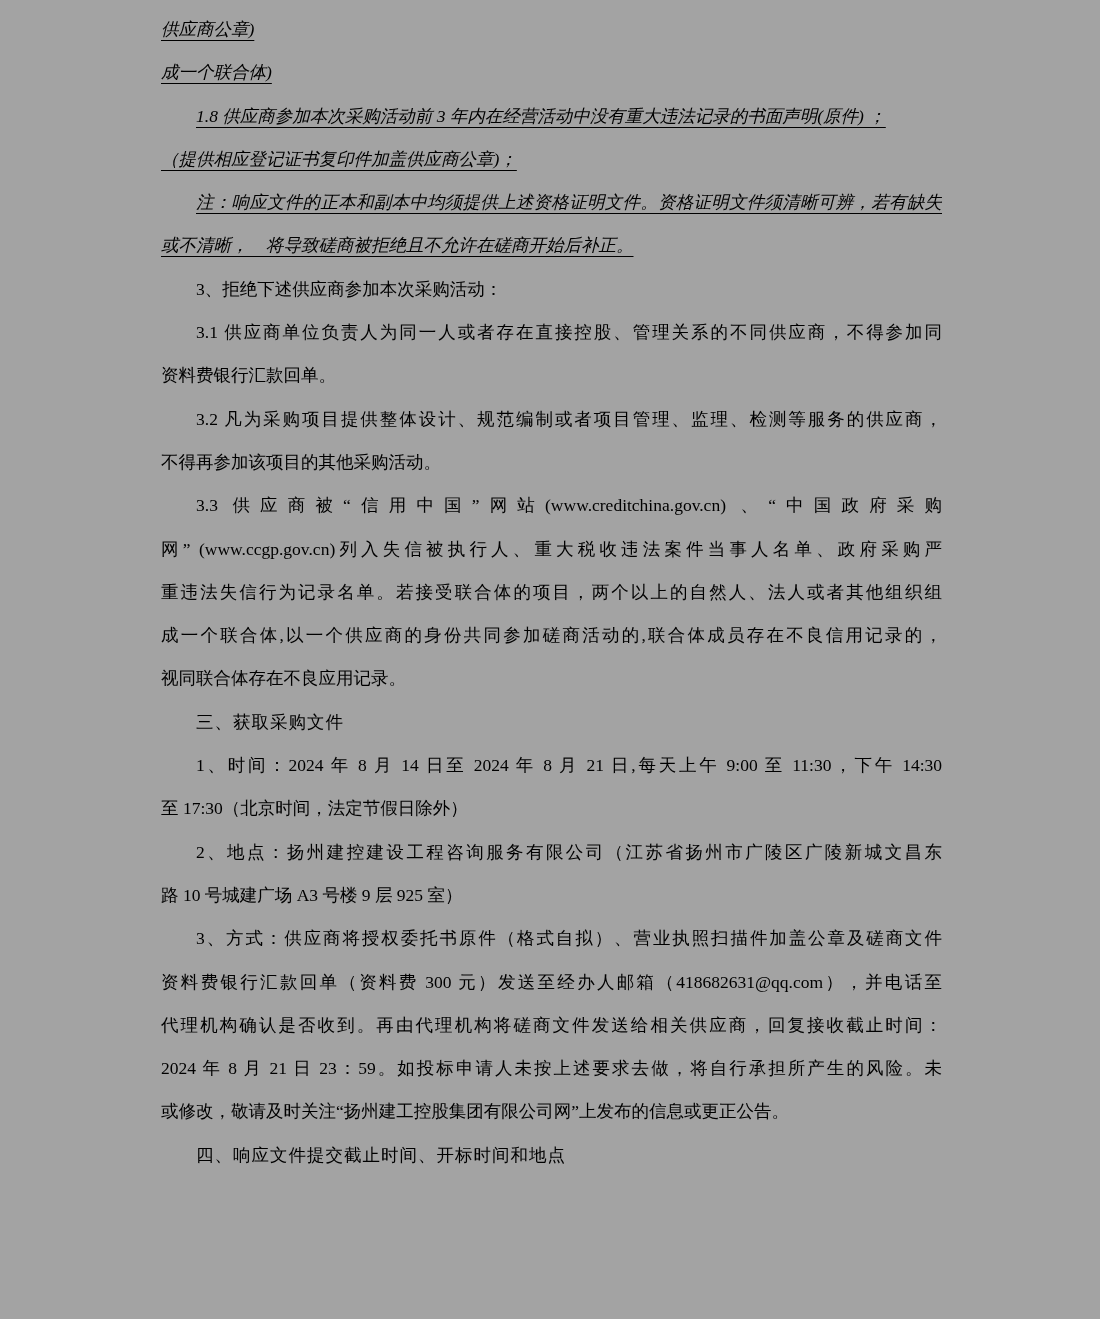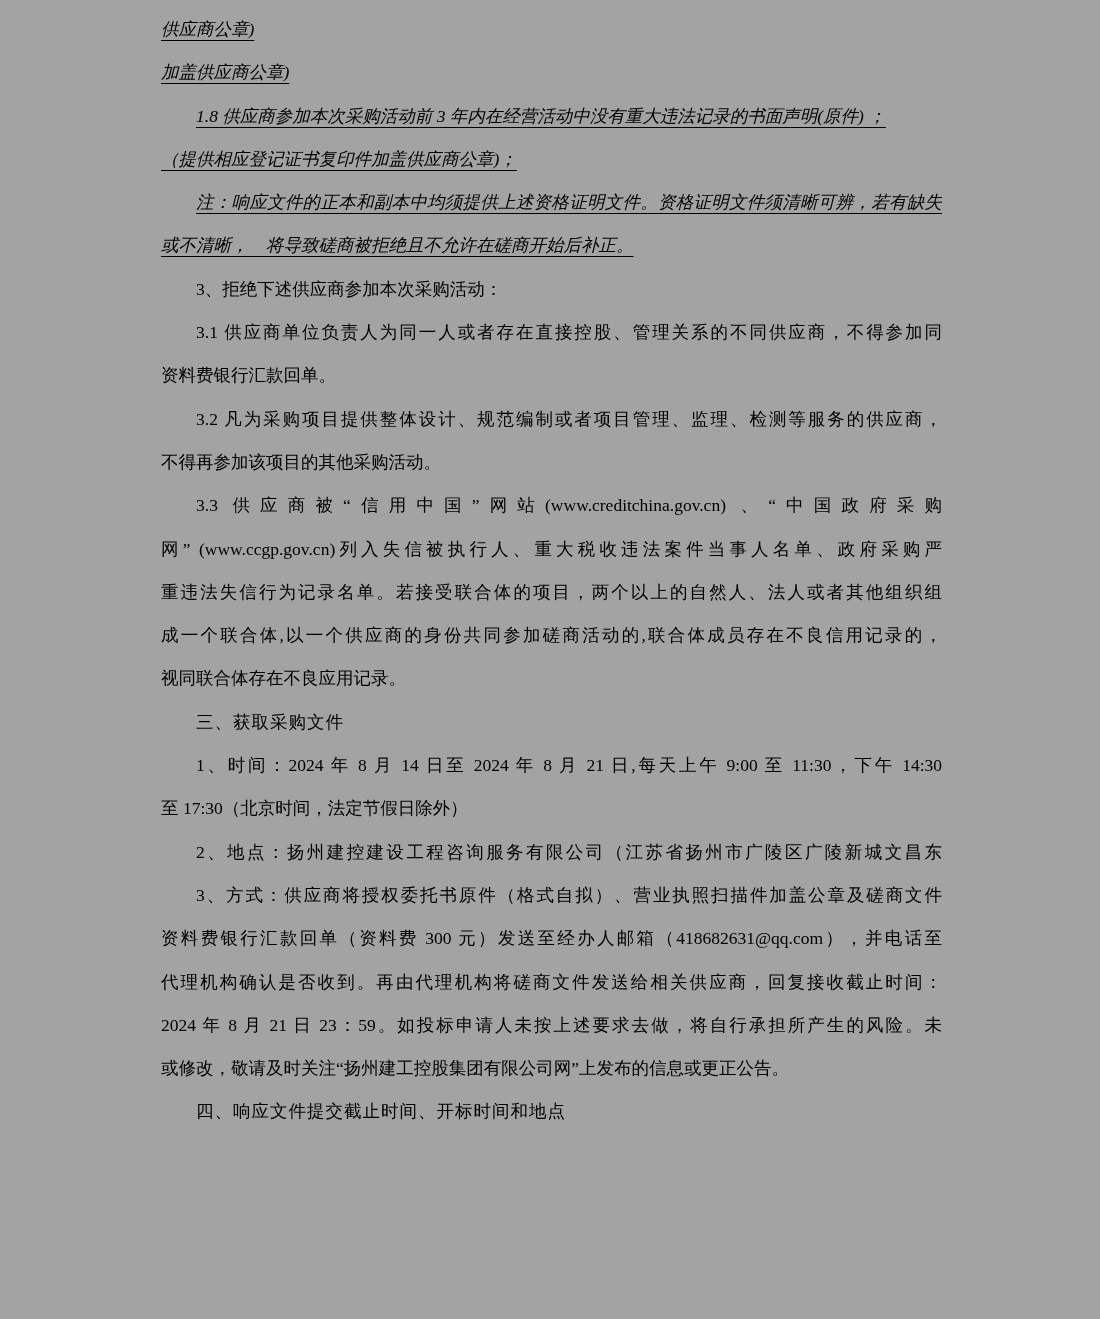--- a/index.html
+++ b/index.html
@@ -39,39 +39,40 @@
     text-underline-offset: 5px;
   }
   .s-b { font-weight: 400; letter-spacing: 1px; }
 </style>
 </head>
 <body>
 
 <div class="page">
   <div class="doc-body" id="doc-lines">
       <div class="line"><span class="s-iu">供应商公章)</span></div>
-      <div class="line"><span class="s-iu">加盖供应商公章)</span></div>
+      <div class="line"><span class="s-iu">成一个联合体)</span></div>
       <div class="line ind"><span class="s-iu">1.8 供应商参加本次采购活动前 3 年内在经营活动中没有重大违法记录的书面声明(原件) ；</span></div>
       <div class="line"><span class="s-iu">（提供相应登记证书复印件加盖供应商公章)；</span></div>
       <div class="line justify ind"><span class="s-iu">注：响应文件的正本和副本中均须提供上述资格证明文件。资格证明文件须清晰可辨，若有缺失</span></div>
       <div class="line"><span class="s-iu">或不清晰，　将导致磋商被拒绝且不允许在磋商开始后补正。</span></div>
       <div class="line ind"><span class="s-n">3、拒绝下述供应商参加本次采购活动：</span></div>
       <div class="line justify ind"><span class="s-n">3.1 供应商单位负责人为同一人或者存在直接控股、管理关系的不同供应商，不得参加同</span></div>
       <div class="line"><span class="s-n">资料费银行汇款回单。</span></div>
       <div class="line justify ind"><span class="s-n">3.2 凡为采购项目提供整体设计、规范编制或者项目管理、监理、检测等服务的供应商，</span></div>
       <div class="line"><span class="s-n">不得再参加该项目的其他采购活动。</span></div>
       <div class="line justify ind"><span class="s-n">3.3 供应商被“信用中国”网站(www.creditchina.gov.cn) 、“中国政府采购</span></div>
       <div class="line justify"><span class="s-n">网” (www.ccgp.gov.cn)列入失信被执行人、重大税收违法案件当事人名单、政府采购严</span></div>
       <div class="line justify"><span class="s-n">重违法失信行为记录名单。若接受联合体的项目，两个以上的自然人、法人或者其他组织组</span></div>
       <div class="line justify"><span class="s-n">成一个联合体,以一个供应商的身份共同参加磋商活动的,联合体成员存在不良信用记录的，</span></div>
       <div class="line"><span class="s-n">视同联合体存在不良应用记录。</span></div>
       <div class="line ind"><span class="s-b">三、获取采购文件</span></div>
       <div class="line justify ind"><span class="s-n">1、时间：2024 年 8 月 14 日至 2024 年 8 月 21 日,每天上午 9:00 至 11:30，下午 14:30</span></div>
       <div class="line"><span class="s-n">至 17:30（北京时间，法定节假日除外）</span></div>
       <div class="line justify ind"><span class="s-n">2、地点：扬州建控建设工程咨询服务有限公司（江苏省扬州市广陵区广陵新城文昌东</span></div>
+      <div class="line"><span class="s-n">路 10 号城建广场 A3 号楼 9 层 925 室）</span></div>
       <div class="line justify ind"><span class="s-n">3、方式：供应商将授权委托书原件（格式自拟）、营业执照扫描件加盖公章及磋商文件</span></div>
       <div class="line justify"><span class="s-n">资料费银行汇款回单（资料费 300 元）发送至经办人邮箱（418682631@qq.com），并电话至</span></div>
       <div class="line justify"><span class="s-n">代理机构确认是否收到。再由代理机构将磋商文件发送给相关供应商，回复接收截止时间：</span></div>
       <div class="line justify"><span class="s-n">2024 年 8 月 21 日 23：59。如投标申请人未按上述要求去做，将自行承担所产生的风险。未</span></div>
       <div class="line"><span class="s-n">或修改，敬请及时关注“扬州建工控股集团有限公司网”上发布的信息或更正公告。</span></div>
       <div class="line ind"><span class="s-b">四、响应文件提交截止时间、开标时间和地点</span></div>
     </div>
 </div>
 
 </body></html>

